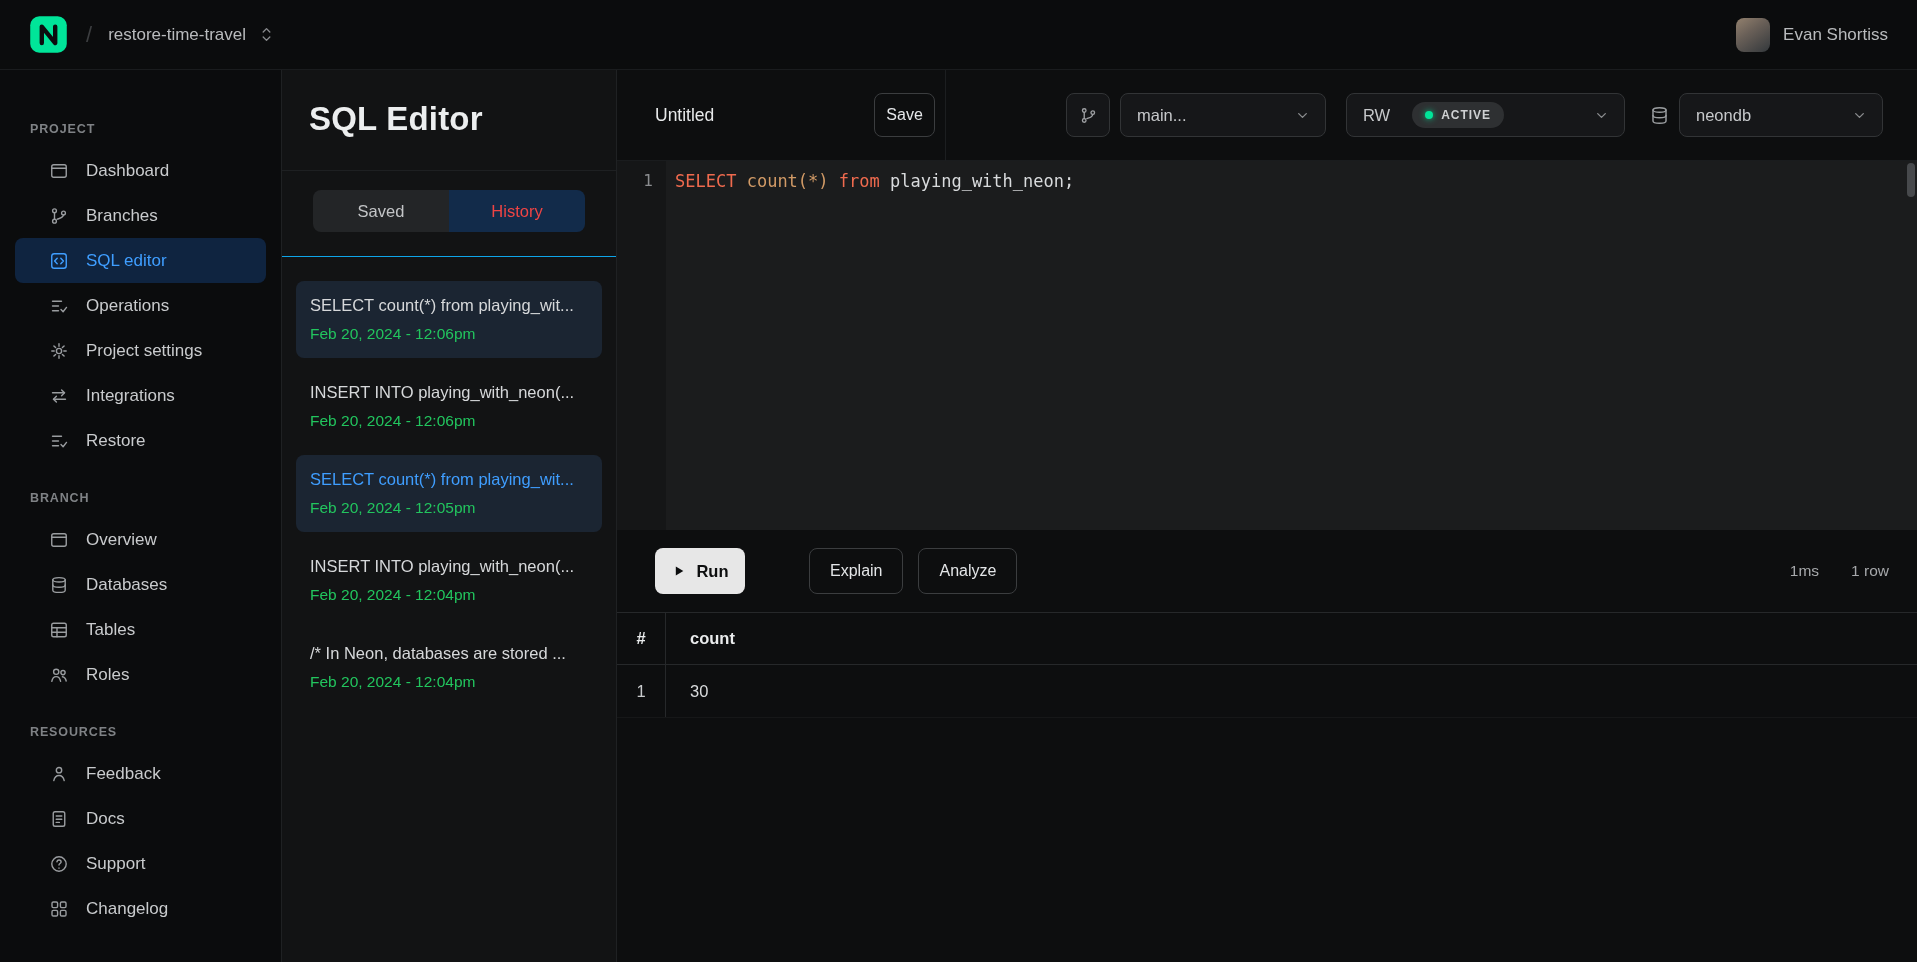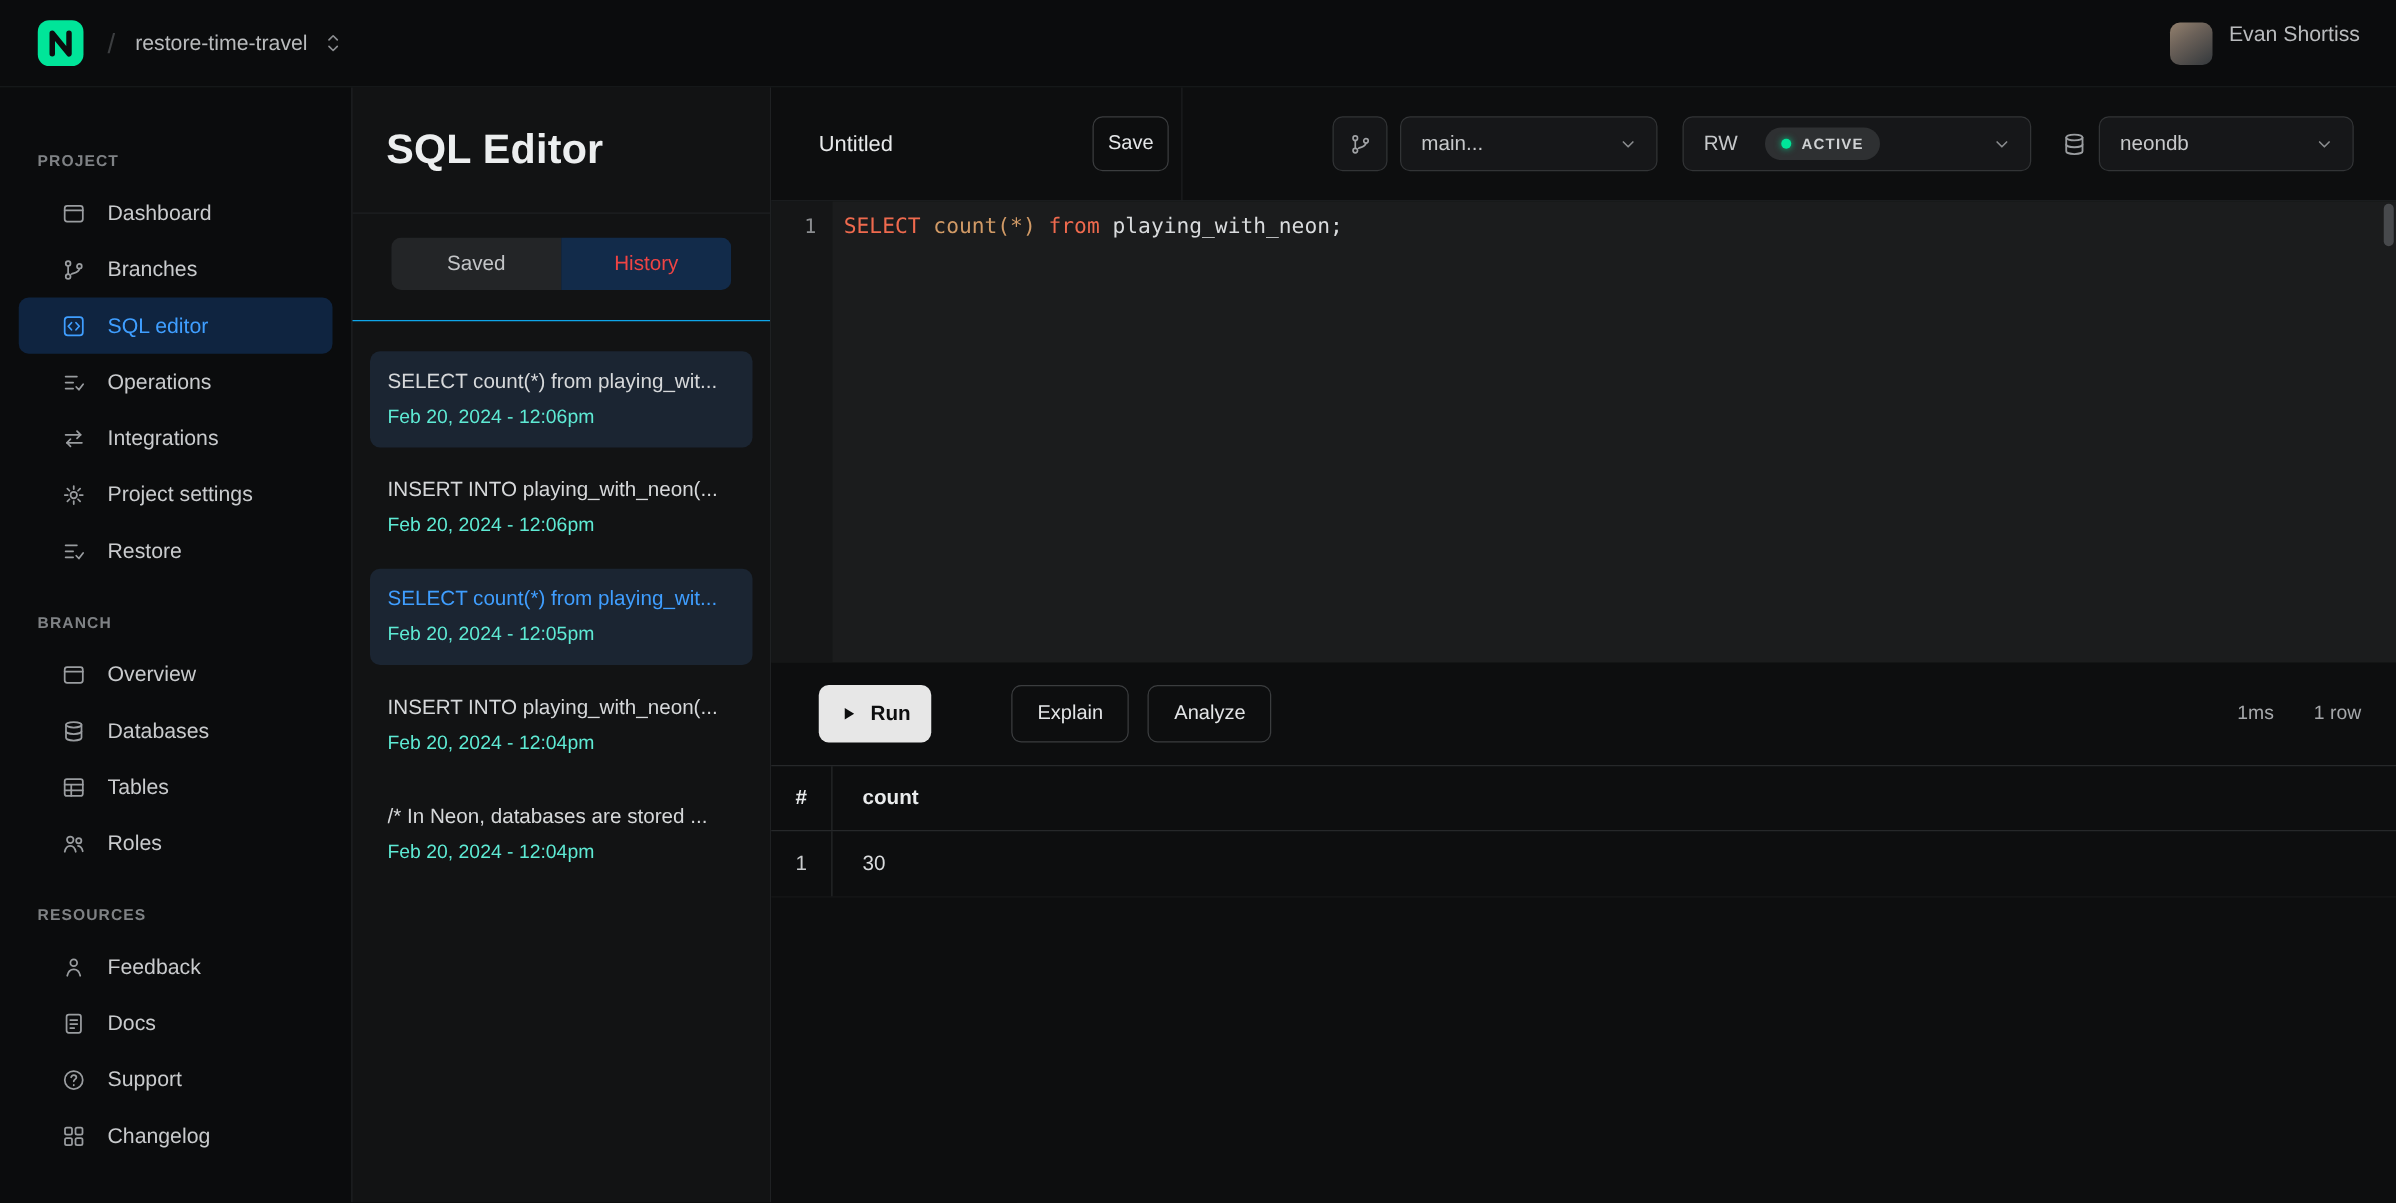--- a/index.html
+++ b/index.html
@@ -17,21 +17,21 @@
   
   .topbar {
     height: 70px; display: flex; align-items: center;
     padding: 0 29px; background: #0b0c0d; border-bottom: 1px solid #1a1c1e;
   }
   .topbar-left { display: flex; align-items: center; }
   .logo { width: 39px; height: 39px; }
   .crumb-slash { color: #3c3e40; font-size: 22px; margin: 0 16px 0 18px; font-weight: 300; }
   .crumb-name { font-size: 17px; color: #b9bbbd; font-weight: 500; }
   .crumb-switcher { margin-left: 11px; color: #8a8c8f; display: flex; align-items: center; cursor: pointer; }
-  .topbar-right { margin-left: auto; display: flex; align-items: flex-start; gap: 13px; cursor: pointer; }
+  .topbar-right { margin-left: auto; display: flex; align-items: center; gap: 13px; cursor: pointer; }
   .avatar {
     width: 34px; height: 34px; border-radius: 8px;
     background: linear-gradient(145deg, #93816e 0%, #6a6058 40%, #33383c 100%);
   }
   .user-name { font-size: 17px; color: #b9bbbd; font-weight: 500; }
 
   
   .app { display: flex; height: 892px; }
 
   
@@ -70,21 +70,21 @@
   .tab.history { background: #122b4a; color: #ef4444; font-weight: 500; }
 
   .history-list { flex: 1; padding: 24px 14px 0; overflow: hidden; }
   .hitem { padding: 13px 14px; border-radius: 8px; margin-bottom: 10px; cursor: pointer; }
   .hitem.highlight { background: #1b2532; }
   .hquery {
     font-size: 16.5px; color: #d6d8da; line-height: 23px; margin-bottom: 6px;
     white-space: nowrap; overflow: hidden;
   }
   .hitem.selected .hquery { color: #3f9eff; }
-  .htime { font-size: 15.5px; color: #5eead4; line-height: 22px; }
+  .htime { font-size: 15.5px; color: #22c55e; line-height: 22px; }
 
   .panel-footer { border-top: 1px solid #1e2022; padding: 28px 31px; }
   .new-query-btn {
     width: 100%; height: 46px; border: 1px solid #3b3d3f; border-radius: 8px;
     display: flex; align-items: center; justify-content: center; gap: 11px;
     font-size: 17px; font-weight: 600; color: #e9ebec;
   }
 
   
   .main { flex: 1; display: flex; flex-direction: column; background: #0d0e0f; min-width: 0; }
@@ -238,36 +238,36 @@
               <path d="M3.5 10h6"></path>
               <path d="M3.5 14.8h6"></path>
               <path d="M12 13.6l2.1 2.2 3.4-4.4"></path>
             </svg>
           </span>
         <span>Operations</span>
       </div>
       <div class="side-item">
         <span class="icon">
             <svg viewBox="0 0 20 20" width="20" height="20">
+              <circle cx="10" cy="10" r="2.6"></circle>
+              <path d="M10 2.8v2.4M10 14.8v2.4M2.8 10h2.4M14.8 10h2.4M4.9 4.9l1.7 1.7M13.4 13.4l1.7 1.7M15.1 4.9l-1.7 1.7M6.6 13.4l-1.7 1.7"></path>
+            </svg>
+          </span>
+        <span>Project settings</span>
+      </div>
+      <div class="side-item">
+        <span class="icon">
+            <svg viewBox="0 0 20 20" width="20" height="20">
               <path d="M3.5 6.8h12"></path>
               <path d="M12.6 3.9l2.9 2.9-2.9 2.9"></path>
               <path d="M16.5 13.2h-12"></path>
               <path d="M7.4 10.3l-2.9 2.9 2.9 2.9"></path>
             </svg>
           </span>
         <span>Integrations</span>
-      </div>
-      <div class="side-item">
-        <span class="icon">
-            <svg viewBox="0 0 20 20" width="20" height="20">
-              <circle cx="10" cy="10" r="2.6"></circle>
-              <path d="M10 2.8v2.4M10 14.8v2.4M2.8 10h2.4M14.8 10h2.4M4.9 4.9l1.7 1.7M13.4 13.4l1.7 1.7M15.1 4.9l-1.7 1.7M6.6 13.4l-1.7 1.7"></path>
-            </svg>
-          </span>
-        <span>Project settings</span>
       </div>
       <div class="side-item">
         <span class="icon">
             <svg viewBox="0 0 20 20" width="20" height="20">
               <path d="M3.5 5.2h9"></path>
               <path d="M3.5 10h6"></path>
               <path d="M3.5 14.8h6"></path>
               <path d="M12 13.6l2.1 2.2 3.4-4.4"></path>
             </svg>
           </span>

